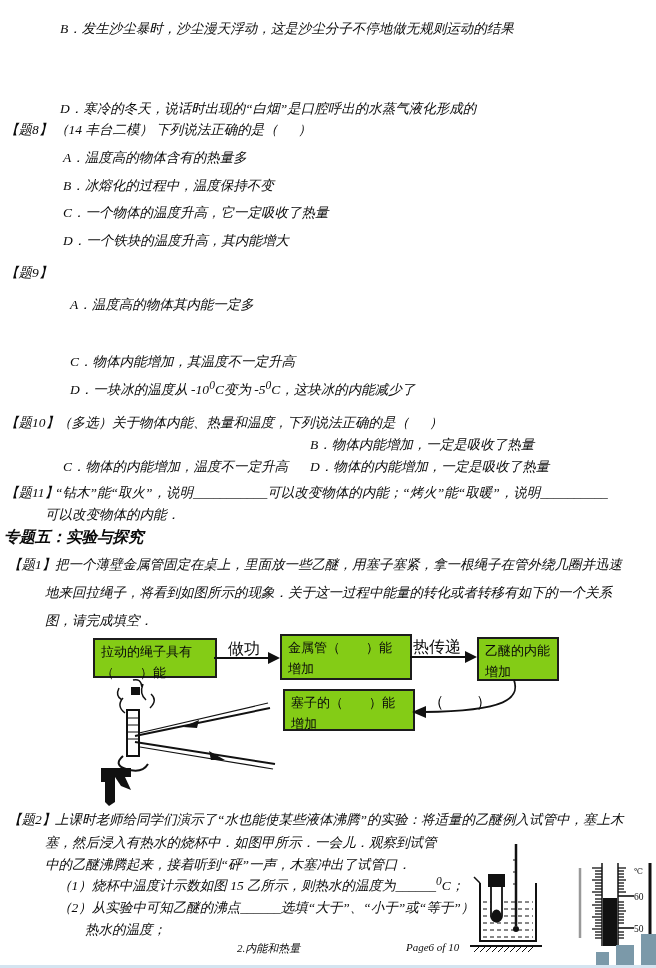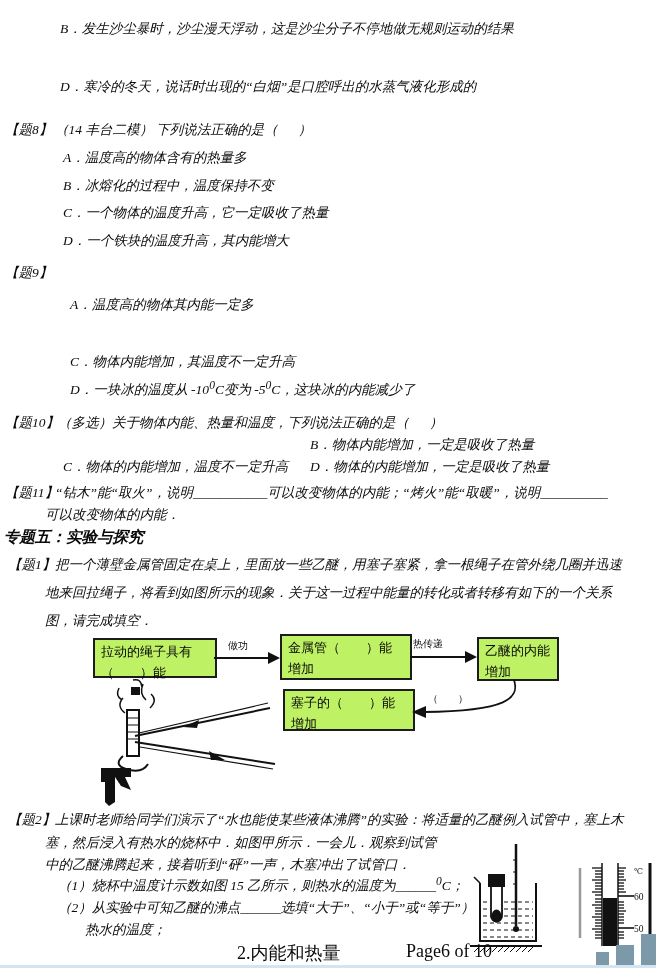--- a/index.html
+++ b/index.html
@@ -1,35 +1,35 @@
 <!DOCTYPE html>
 <html><head>
 <meta charset="utf-8">
 <style>
   html,body{margin:0;padding:0;background:#ffffff;}
   .page{position:relative;width:656px;height:968px;background:#ffffff;overflow:hidden;
         font-family:"Liberation Serif","DejaVu Serif",serif;color:#0a0a0a;}
   .t{position:absolute;white-space:pre;font-size:13.5px;line-height:1.15;font-style:italic;}
   .sup{position:relative;top:-5px;font-size:11.5px;}
   .heading{font-weight:bold;font-size:15.5px;}
-  .flow-box{position:absolute;border:2px solid #1c1c1c;background:#bef264;
+  .flow-box{position:absolute;border:2px solid #1c1c1c;background:#84cc16;
             font-size:13px;line-height:1.6;padding:2px 6px;white-space:pre;}
-  .flow-label{position:absolute;white-space:pre;font-size:10px;}
+  .flow-label{position:absolute;white-space:pre;font-size:16px;}
   .svgfig{position:absolute;}
   .logo-bar{position:absolute;background:#7b99a9;}
   .bottom-strip{position:absolute;left:0;top:965;width:656px;height:3px;background:#d4e4f0;}
-  .footer{position:absolute;font-size:18px;}
+  .footer{position:absolute;font-size:11px;font-style:italic;}
 </style>
 </head>
 <body>
 
 <div class="page">
 
   <div class="t" style="left:60px;top:21px">B．发生沙尘暴时，沙尘漫天浮动，这是沙尘分子不停地做无规则运动的结果</div>
-  <div class="t" style="left:60px;top:79px">D．寒冷的冬天，说话时出现的“白烟”是口腔呼出的水蒸气液化形成的</div>
+  <div class="t" style="left:60px;top:101px">D．寒冷的冬天，说话时出现的“白烟”是口腔呼出的水蒸气液化形成的</div>
 
   <div class="t" style="left:5px;top:122px">【题8】</div>
   <div class="t" style="left:55px;top:122px">（14 丰台二模） 下列说法正确的是（      ）</div>
   <div class="t" style="left:63px;top:150px">A．温度高的物体含有的热量多</div>
   <div class="t" style="left:63px;top:178px">B．冰熔化的过程中，温度保持不变</div>
   <div class="t" style="left:63px;top:205px">C．一个物体的温度升高，它一定吸收了热量</div>
   <div class="t" style="left:63px;top:233px">D．一个铁块的温度升高，其内能增大</div>
 
   <div class="t" style="left:5px;top:265px">【题9】</div>
   <div class="t" style="left:70px;top:297px">A．温度高的物体其内能一定多</div>

